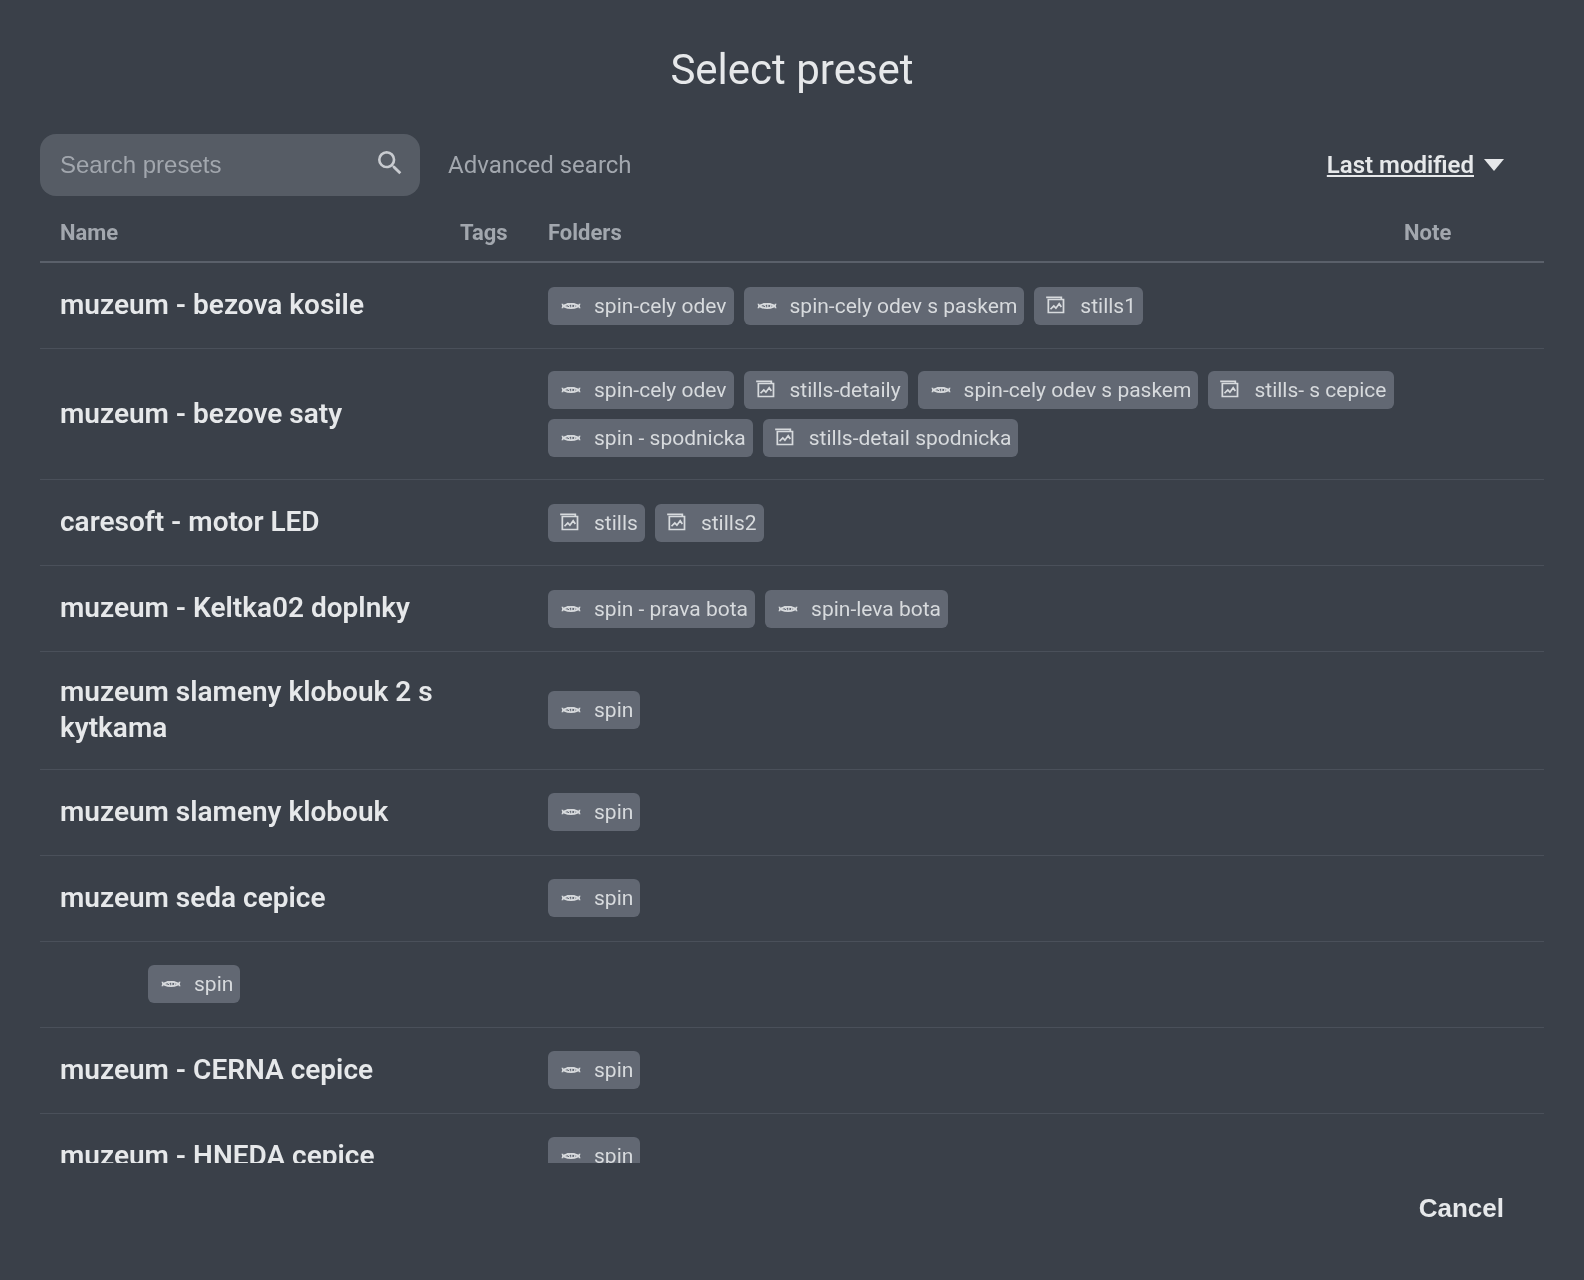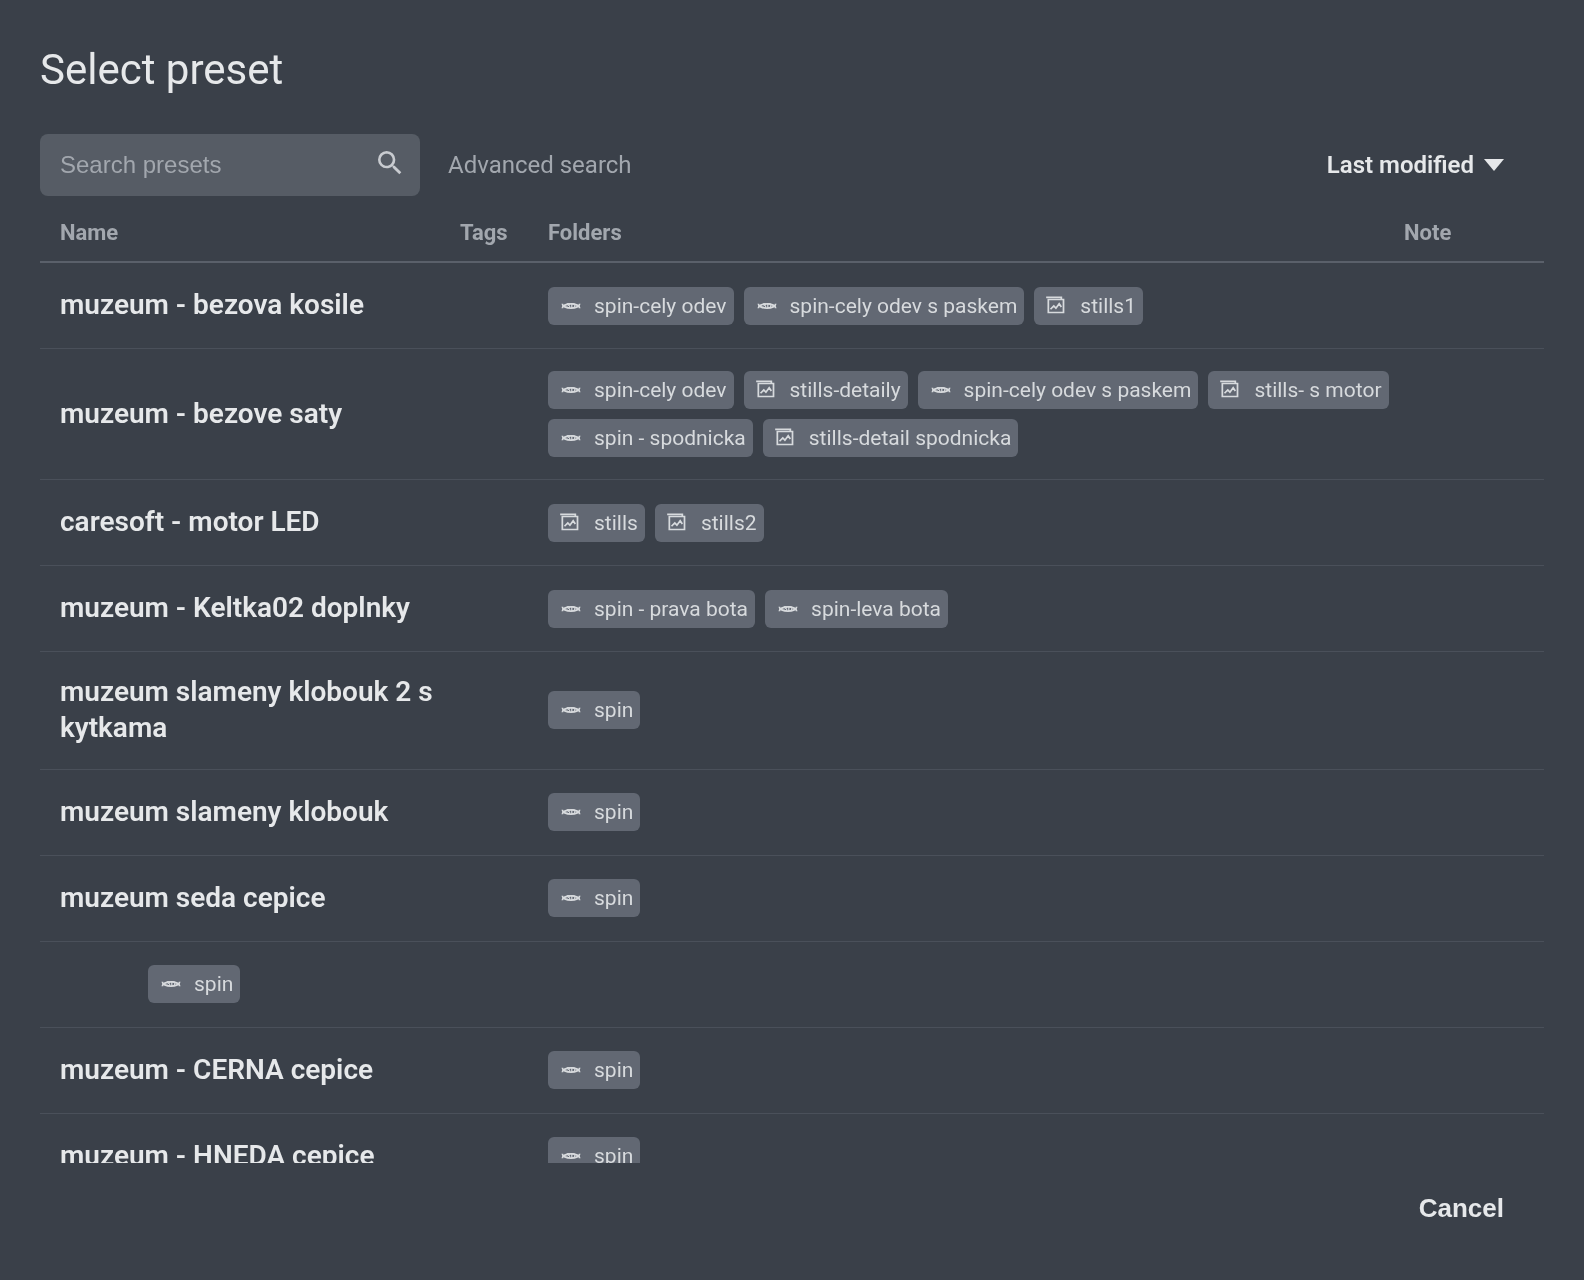--- a/index.html
+++ b/index.html
@@ -16,31 +16,32 @@
     padding: 25px 40px 0 40px;
     width: 100%;
     height: 100%;
     display: flex;
     flex-direction: column;
   }
   .dialog-title {
     color: #e6e8ea;
     font-size: 42px;
     font-weight: 400;
+    text-align: center;
     padding: 20px 0 40px 0;
   }
   .toolbar {
     display: flex;
     align-items: center;
     gap: 28px;
     padding: 0 0 24px 0;
   }
   .search-wrap {
     background: #565c65;
-    border-radius: 8px;
+    border-radius: 16px;
     display: flex;
     align-items: center;
     padding: 0 14px 0 20px;
     height: 62px;
     width: 380px;
   }
   .search-input {
     background: transparent;
     border: none;
     outline: none;
@@ -58,20 +59,21 @@
   .spacer { flex: 1; }
   .sort {
     display: flex;
     align-items: center;
     gap: 10px;
     color: #e6e8ea;
     font-size: 24px;
     font-weight: 600;
     cursor: pointer;
     padding-right: 40px;
+    text-decoration: underline;
   }
   .caret-down {
     width: 0; height: 0;
     border-left: 10px solid transparent;
     border-right: 10px solid transparent;
     border-top: 12px solid #e6e8ea;
   }
   .columns {
     display: flex;
     color: #a2a7ae;
@@ -246,21 +248,21 @@
             <span>spin-cely odev s paskem</span>
           </span>
           <span class="chip">
             <span class="chip-icon">
               <svg viewBox="0 0 24 24">
                 <path d="M4 6h14v12H4z" fill="none" stroke="#d7dadd" stroke-width="1.6"></path>
                 <path d="M2 4h14v2" fill="none" stroke="#d7dadd" stroke-width="1.6"></path>
                 <path d="M6 15l3-3 2 2 3-4 2 3" fill="none" stroke="#d7dadd" stroke-width="1.6"></path>
               </svg>
             </span>
-            <span>stills- s motor</span>
+            <span>stills- s cepice</span>
           </span>
           <span class="chip">
             <span class="chip-icon">
               <svg viewBox="0 0 24 24">
                 <path fill="none" stroke="#d7dadd" stroke-width="1.6" d="M4 10a8 4 0 1 0 16 0"></path>
                 <path fill="none" stroke="#d7dadd" stroke-width="1.6" d="M20 14a8 4 0 1 0 -16 0"></path>
                 <text x="12" y="14" text-anchor="middle" font-size="7" fill="#d7dadd" font-weight="700">3D</text>
               </svg>
             </span>
             <span>spin - spodnicka</span>

